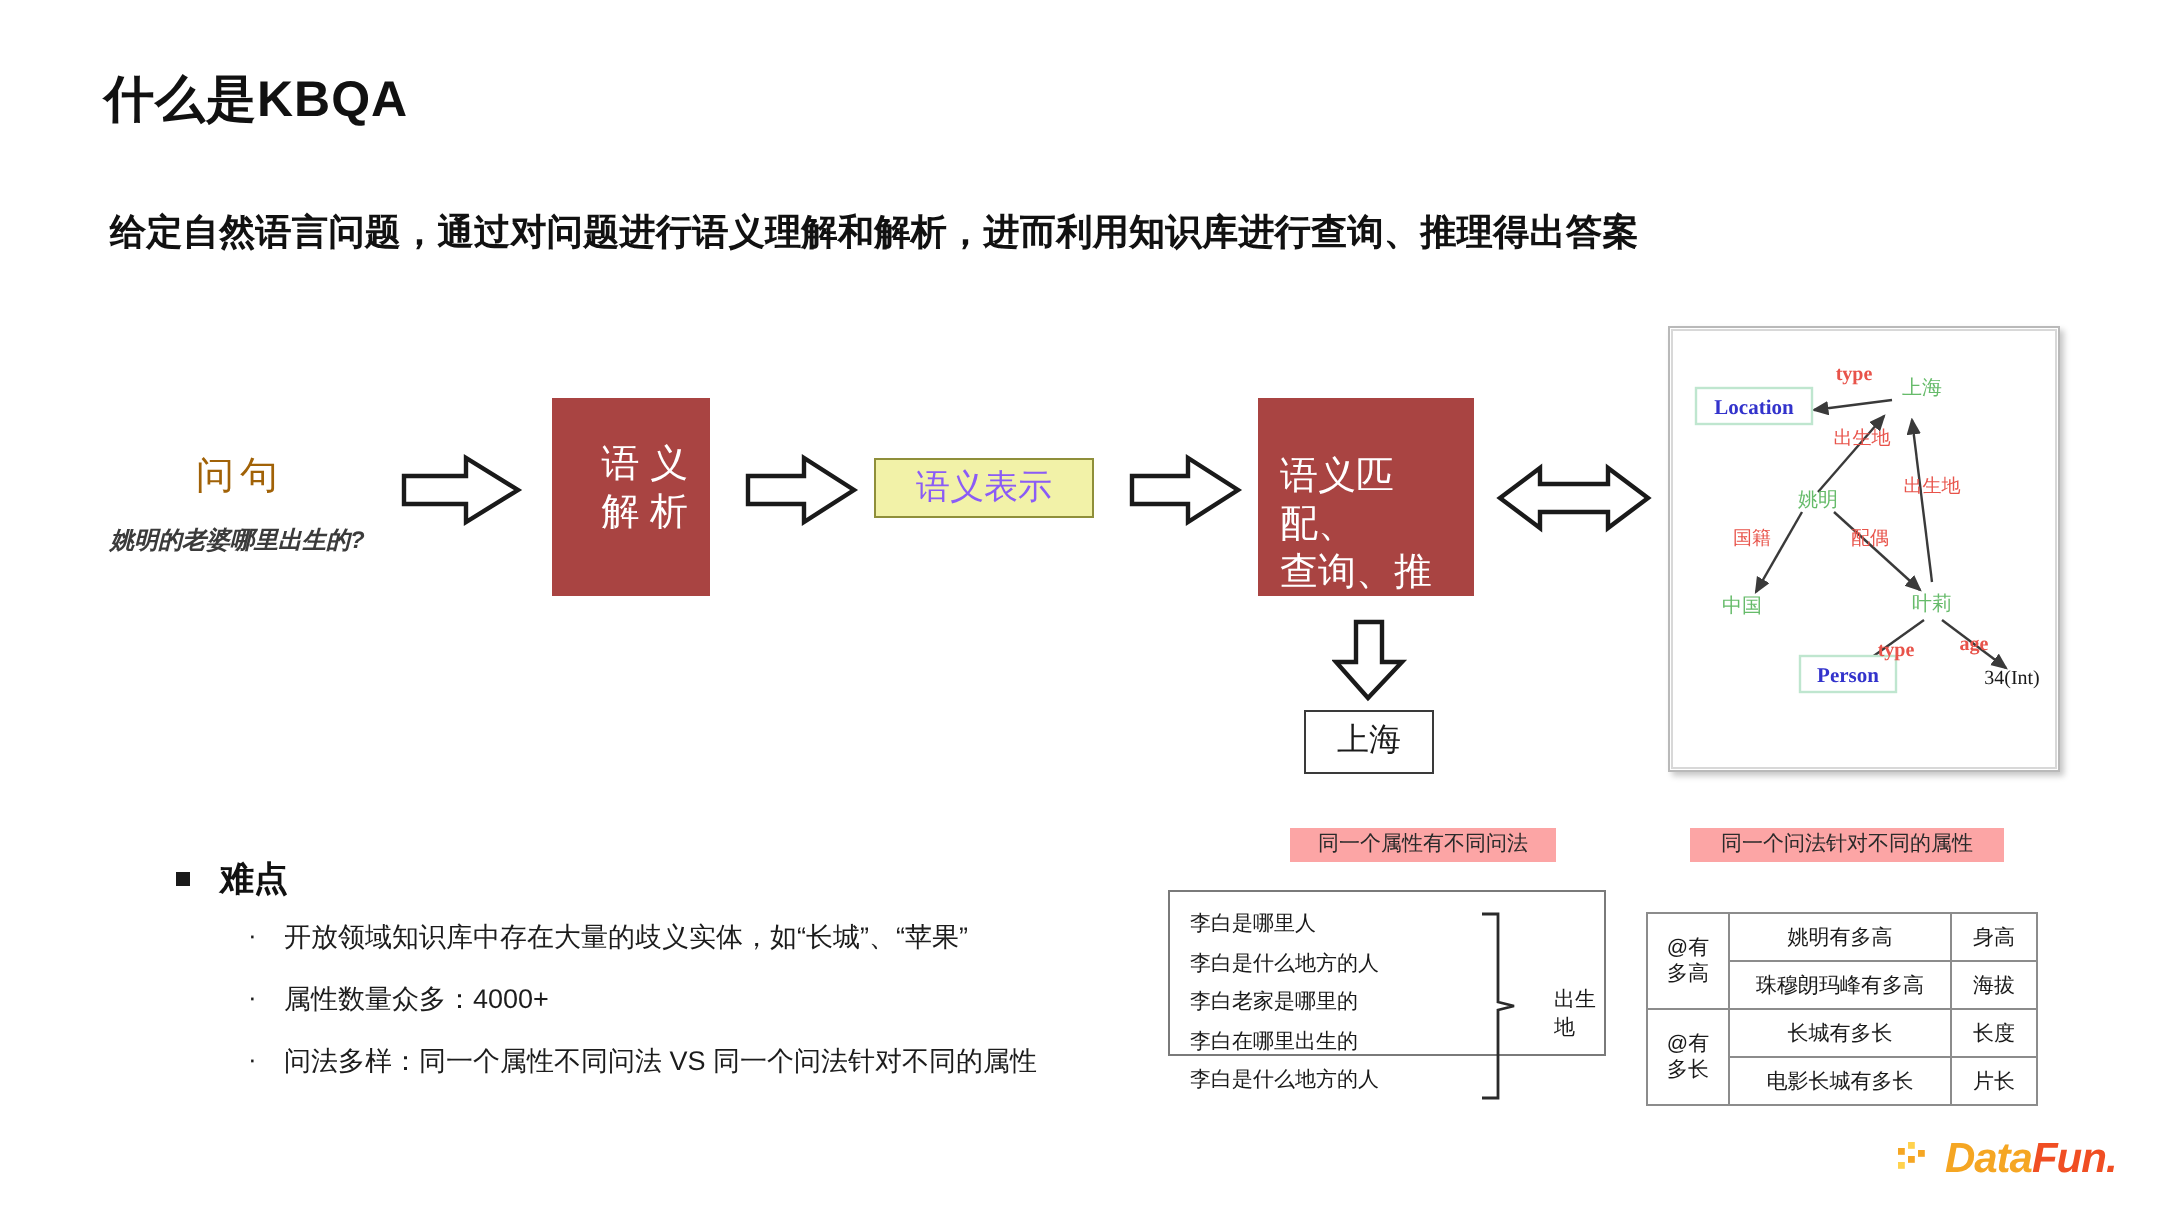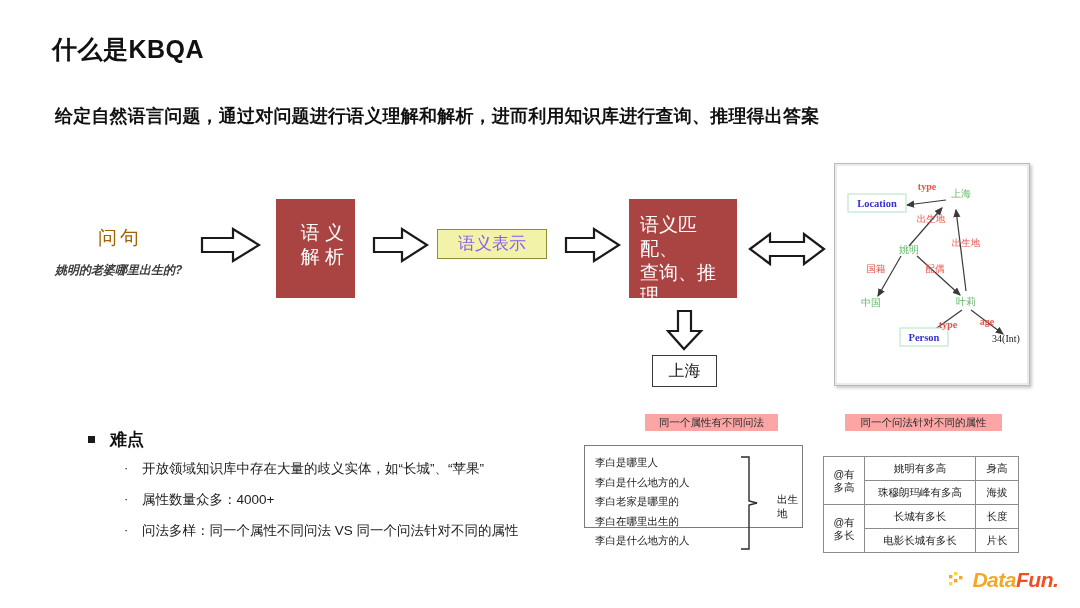--- a/index.html
+++ b/index.html
@@ -34,21 +34,21 @@
   }
 
   .redbox{
     position:absolute;background:#A94442;color:#ffffff;
     font-size:19px;line-height:1.25;
     padding:10px 11px 0 11px;box-sizing:border-box;
   }
   #box-parse{left:276px;top:199px;width:79px;height:99px;
      text-align:right;padding-top:22px;}
   #box-match{left:629px;top:199px;width:108px;height:99px;
-     text-align:left;padding-top:14px;}
+     text-align:left;padding-top:28px;}
 
   .yellowbox{
     position:absolute;left:437px;top:229px;width:110px;height:30px;
     background:#F2F2A8;border:1.5px solid #8f8f3a;
     box-sizing:border-box;
     font-size:17px;color:#8b5cf6;text-align:center;line-height:27px;
   }
 
   .answerbox{
     position:absolute;left:652px;top:355px;width:65px;height:32px;

